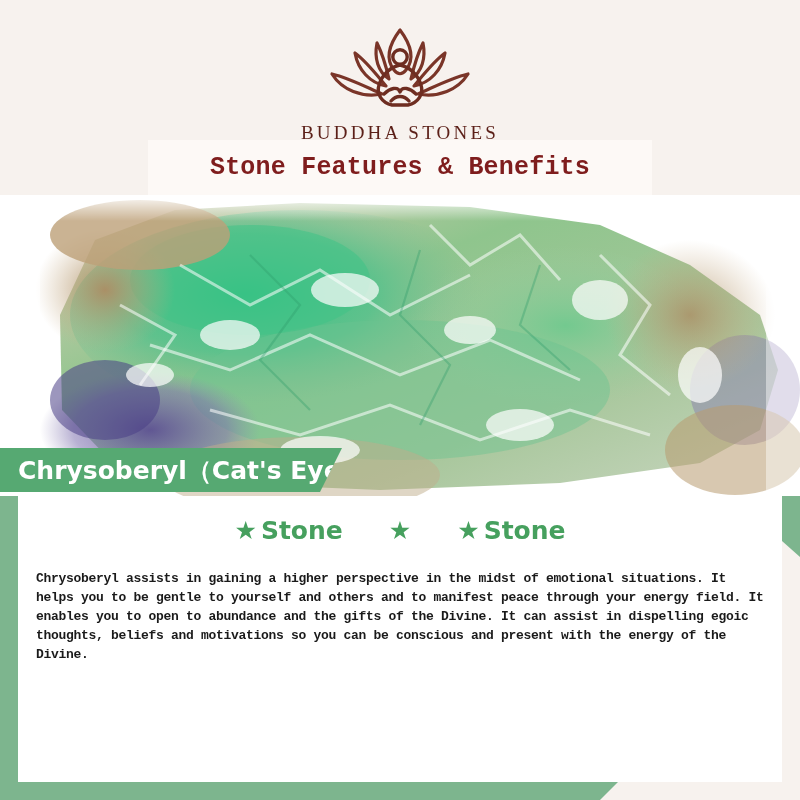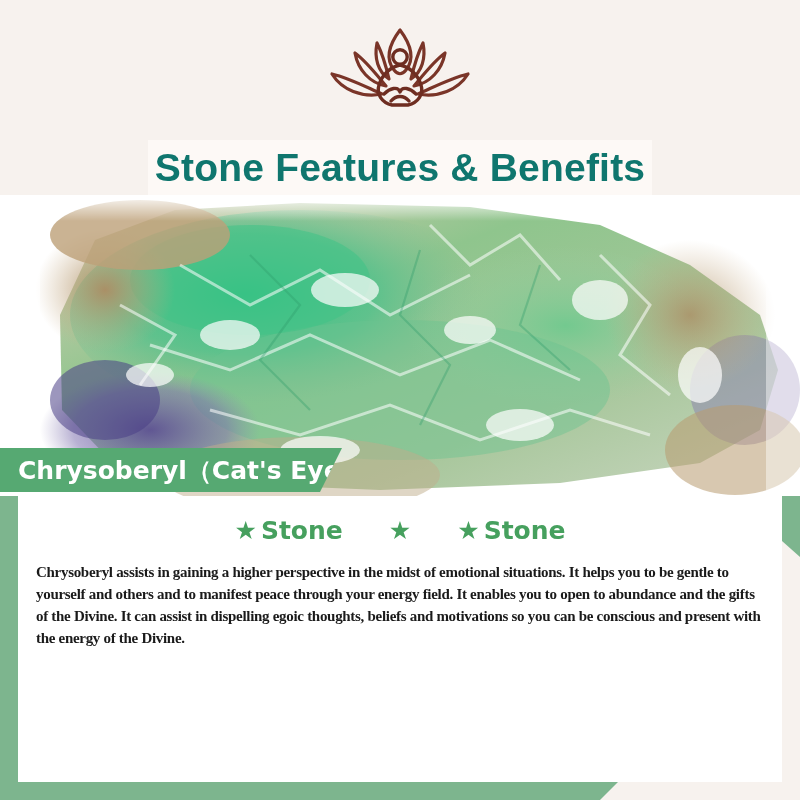--- a/index.html
+++ b/index.html
@@ -40,22 +40,22 @@
     margin-top:4px;font-family:"Liberation Serif", serif;
     font-size:19px;letter-spacing:3.2px;color:#5b1f17;font-weight:400;
   }
 
   
   .title-band{
     position:absolute;top:140px;left:148px;width:504px;height:55px;
     background:#fdf9f6;display:flex;align-items:center;justify-content:center;
   }
   .title-band .title{
-    font-size:39px;font-weight:bold;color:#0f766e;letter-spacing:.2px;
-    font-family:Liberation Sans, sans-serif;
+    font-size:25px;font-weight:bold;color:#7f1d1d;letter-spacing:.2px;
+    font-family:Liberation Mono, monospace;
   }
 
   
   .photo{
     position:absolute;top:195px;left:0;width:800px;height:301px;overflow:hidden;
     background:#cfd9c2;
   }
   .photo svg{display:block;width:800px;height:301px;}
 
   
@@ -80,23 +80,23 @@
     gap:46px;padding-top:20px;
   }
   .benefit{
     display:flex;align-items:center;gap:4px;
     color:#46a05e;font-size:25px;font-weight:bold;
     font-family:"DejaVu Sans", sans-serif;white-space:nowrap;
   }
   .benefit .star{font-size:25px;line-height:1;color:#46a05e;}
 
   .body-text{
-    margin:16px 18px 0 18px;
-    font-size:15px;line-height:1.47;color:#1a1a1a;font-weight:bold;
-    font-family:Liberation Serif, serif;
+    margin:24px 18px 0 18px;
+    font-size:13px;line-height:1.47;color:#1a1a1a;font-weight:bold;
+    font-family:Liberation Mono, monospace;
     letter-spacing:-.3px;
     text-align:left;
   }
 </style>
 </head>
 <body>
 
 <div class="poster">
 
   <div class="frame-top"></div>
@@ -123,20 +123,21 @@
         <g fill="none" stroke="#6e2d21" stroke-width="3.4" stroke-linecap="round" stroke-linejoin="round">
 
           <circle cx="84" cy="35" r="7.2"></circle>
 
           <path d="M84 43 C74 45 66 53 63 63 C60 72 66 81 76 83 L92 83 C102 81 108 72 105 63 C102 53 94 45 84 43 Z"></path>
 
           <path d="M68 72 C74 66 82 64 84 70 C86 64 94 66 100 72"></path>
           <path d="M75 79 C80 73 88 73 93 79"></path>
         </g>
       </svg>
+      <div class="logo-text">BUDDHA STONES</div>
     </div>
   </div>
 
   <div class="title-band">
     <div class="title">Stone Features &amp; Benefits</div>
   </div>
 
   <div class="photo">
     <svg viewBox="0 0 800 301" preserveAspectRatio="none">
       <defs>

